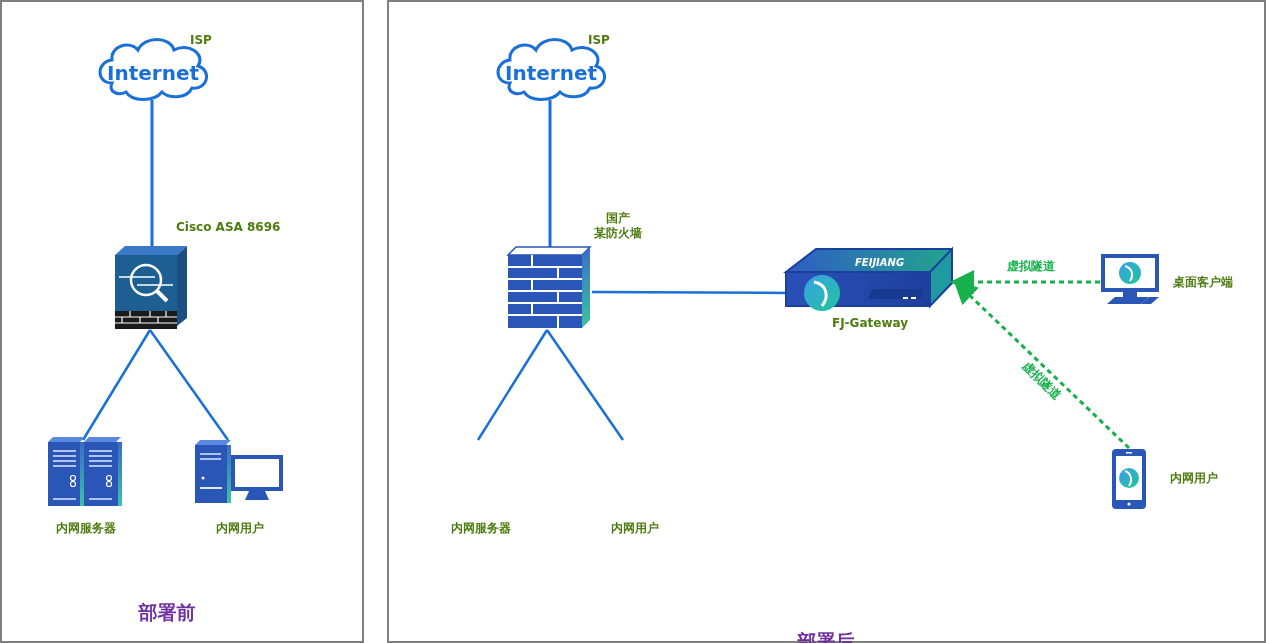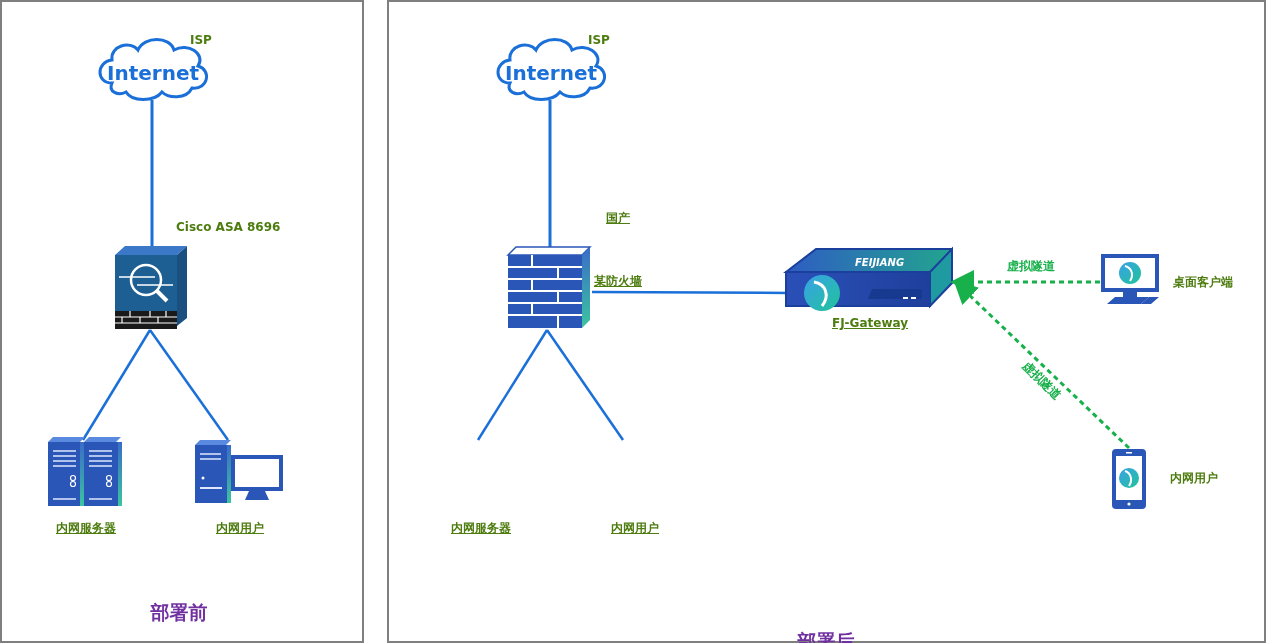--- a/index.html
+++ b/index.html
@@ -2,21 +2,21 @@
 <html><head>
 <meta charset="utf-8">
 <style>
   html,body{margin:0;padding:0;background:#fff;}
   body{width:1266px;height:643px;position:relative;overflow:hidden;font-family:"DejaVu Sans","Liberation Sans",sans-serif;}
   .panel{position:absolute;border:2px solid #7f7f7f;background:#fff;box-sizing:border-box;}
   #panel-before{left:0;top:0;width:364px;height:643px;}
   #panel-after{left:387px;top:0;width:879px;height:643px;}
   svg.diagram{position:absolute;left:0;top:0;}
   .lbl{position:absolute;color:#4d7c0f;font-weight:bold;font-size:12px;white-space:nowrap;line-height:15px;}
-  .lbl.center{transform:translateX(-50%);text-align:left;text-decoration:underline;}
+  .lbl.center{transform:translateX(-50%);text-align:left;}
   .title{position:absolute;color:#7030a0;font-weight:bold;font-size:19px;transform:translateX(-50%);white-space:nowrap;}
   .tunnel{position:absolute;color:#17b04a;font-weight:bold;font-size:12px;white-space:nowrap;}
   .cloud-text{font-family:"DejaVu Sans","Liberation Sans",sans-serif;font-weight:bold;}
 </style>
 </head>
 <body>
 
 <div class="panel" id="panel-before"></div>
 
 <div class="panel" id="panel-after"></div>
@@ -182,25 +182,25 @@
 
 <svg width="1266" height="643" style="position:absolute;left:0;top:0;pointer-events:none;">
   <text x="153" y="80" text-anchor="middle" fill="#1a6fd8" font-size="20" class="cloud-text">Internet</text>
   <text x="551" y="80" text-anchor="middle" fill="#1a6fd8" font-size="20" class="cloud-text">Internet</text>
 </svg>
 
 <div class="lbl" style="left:190px;top:33px;">ISP</div>
 <div class="lbl" style="left:176px;top:220px;">Cisco ASA 8696</div>
 <div class="lbl center" style="left:86px;top:521px;">内网服务器</div>
 <div class="lbl center" style="left:240px;top:521px;">内网用户</div>
-<div class="title" style="left:167px;top:600px;margin-left:12px;">部署前</div>
+<div class="title" style="left:167px;top:600px;">部署前</div>
 
 <div class="lbl" style="left:588px;top:33px;">ISP</div>
 <div class="lbl center" style="left:618px;top:211px;">国产</div>
-<div class="lbl center" style="left:618px;top:226px;margin-top:48px;">某防火墙</div>
+<div class="lbl center" style="left:618px;top:226px;">某防火墙</div>
 <div class="lbl center" style="left:870px;top:316px;">FJ-Gateway</div>
 <div class="lbl center" style="left:481px;top:521px;">内网服务器</div>
 <div class="lbl center" style="left:635px;top:521px;">内网用户</div>
 <div class="lbl" style="left:1173px;top:275px;font-family:Liberation Serif, serif;">桌面客户端</div>
 <div class="lbl" style="left:1170px;top:471px;">内网用户</div>
 <div class="tunnel" style="left:1007px;top:258px;">虚拟隧道</div>
 <div class="tunnel" style="left:1030px;top:358px;transform:rotate(44deg);transform-origin:left top;">虚拟隧道</div>
 <div class="title" style="left:826px;top:601px;margin-top:28px;">部署后</div>
 
 </body></html>

